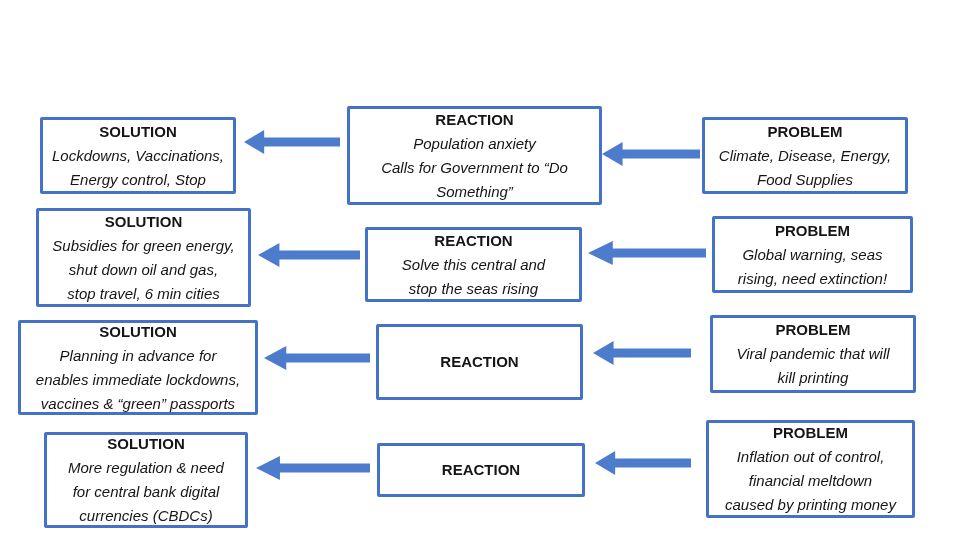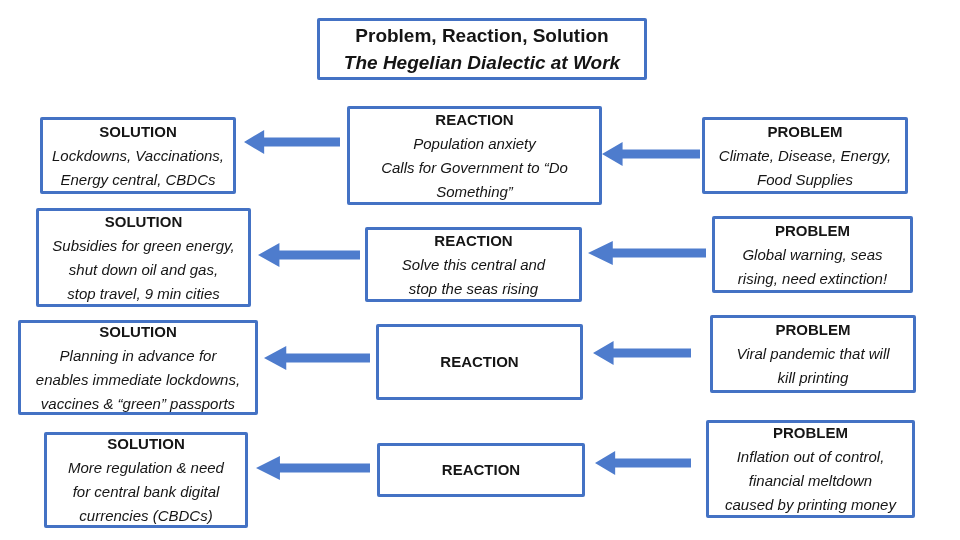--- a/index.html
+++ b/index.html
@@ -51,47 +51,43 @@
     position: absolute;
     height: 24px;
   }
   .arrow svg { display: block; width: 100%; height: 100%; }
 </style>
 </head>
 <body>
 
 <div class="canvas">
 
-  <div class="box title-box" style="left:317px;top:18px;width:330px;height:62px">
-    <div class="title-line1">Problem, Reaction, Solution</div>
-    <div class="title-line2">The Hegelian Dialectic at Work</div>
-  </div>
 
   <div class="box" style="left:40px;top:117px;width:196px;height:77px">
     <div class="box-heading">SOLUTION</div>
     <div class="box-body">Lockdowns, Vaccinations,
-Energy central, CBDCs</div>
+Energy control, Stop</div>
   </div>
   <div class="box" style="left:347px;top:106px;width:255px;height:99px">
     <div class="box-heading">REACTION</div>
     <div class="box-body">Population anxiety
 Calls for Government to “Do
 Something”</div>
   </div>
   <div class="box" style="left:702px;top:117px;width:206px;height:77px">
     <div class="box-heading">PROBLEM</div>
     <div class="box-body">Climate, Disease, Energy,
 Food Supplies</div>
   </div>
 
   <div class="box" style="left:36px;top:208px;width:215px;height:99px">
     <div class="box-heading">SOLUTION</div>
     <div class="box-body">Subsidies for green energy,
 shut down oil and gas,
-stop travel, 9 min cities</div>
+stop travel, 6 min cities</div>
   </div>
   <div class="box" style="left:365px;top:227px;width:217px;height:75px">
     <div class="box-heading">REACTION</div>
     <div class="box-body">Solve this central and
 stop the seas rising</div>
   </div>
   <div class="box" style="left:712px;top:216px;width:201px;height:77px">
     <div class="box-heading">PROBLEM</div>
     <div class="box-body">Global warning, seas
 rising, need extinction!</div>

